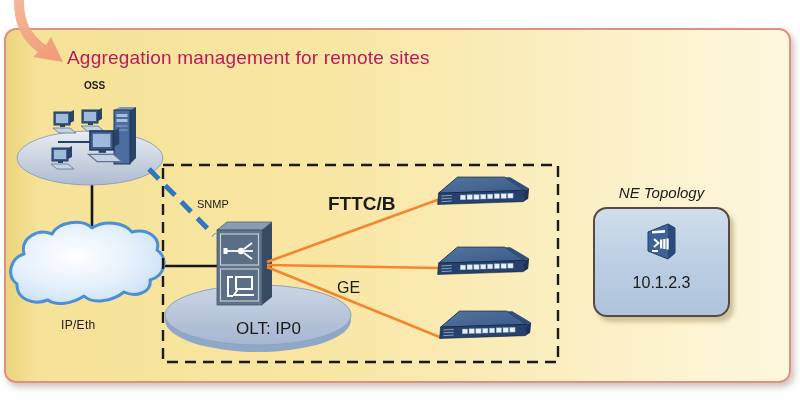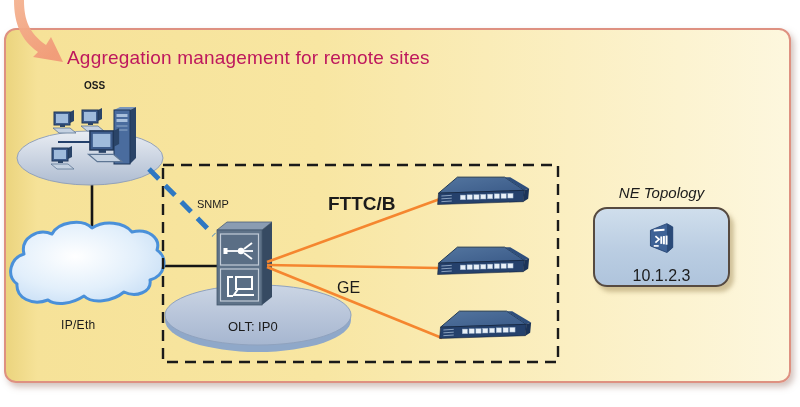--- a/index.html
+++ b/index.html
@@ -10,23 +10,23 @@
         background:linear-gradient(90deg,#EBD47E 0%,#F6E298 4%,#F8E6A2 40%,#FBEFC2 72%,#FDF7DE 100%);
         box-shadow:3px 4px 6px rgba(166,134,124,.5);}
   .svg-overlay{position:absolute;left:0;top:0;width:800px;height:407px;}
   .lbl{position:absolute;color:#1b1b1b;white-space:nowrap;}
   .lbl-title{left:67px;top:47px;font-size:19px;color:#be185d;letter-spacing:.2px;}
   .lbl-oss{left:84px;top:80px;font-size:10px;font-weight:600;}
   .lbl-ipeth{left:61px;top:318px;font-size:12px;letter-spacing:.3px;}
   .lbl-snmp{left:197px;top:198px;font-size:11px;}
   .lbl-fttc{left:328px;top:193px;font-size:19px;font-weight:bold;}
   .lbl-ge{left:337px;top:243px;font-size:16px;margin-top:36px;}
-  .lbl-olt{left:228px;top:319px;font-size:13px;}
+  .lbl-olt{left:236px;top:319px;font-size:17px;}
   .lbl-netopo{left:593px;top:184px;width:137px;text-align:center;font-size:15px;font-style:italic;}
-  .ne-box{position:absolute;left:593px;top:207px;width:137px;height:80px;box-sizing:border-box;
+  .ne-box{position:absolute;left:593px;top:207px;width:137px;height:110px;box-sizing:border-box;
           border:2px solid #564A40;border-radius:14px;
           background:linear-gradient(180deg,#CFDEEC 0%,#BACDE2 55%,#AFC4DC 100%);
           box-shadow:4px 5px 4px rgba(172,152,104,.55);
           display:flex;flex-direction:column;align-items:center;}
   .ne-ip{margin-top:12px;font-size:16px;color:#1b1b1b;}
   .ne-icon{margin-top:13px;}
 </style>
 </head>
 <body>
 

